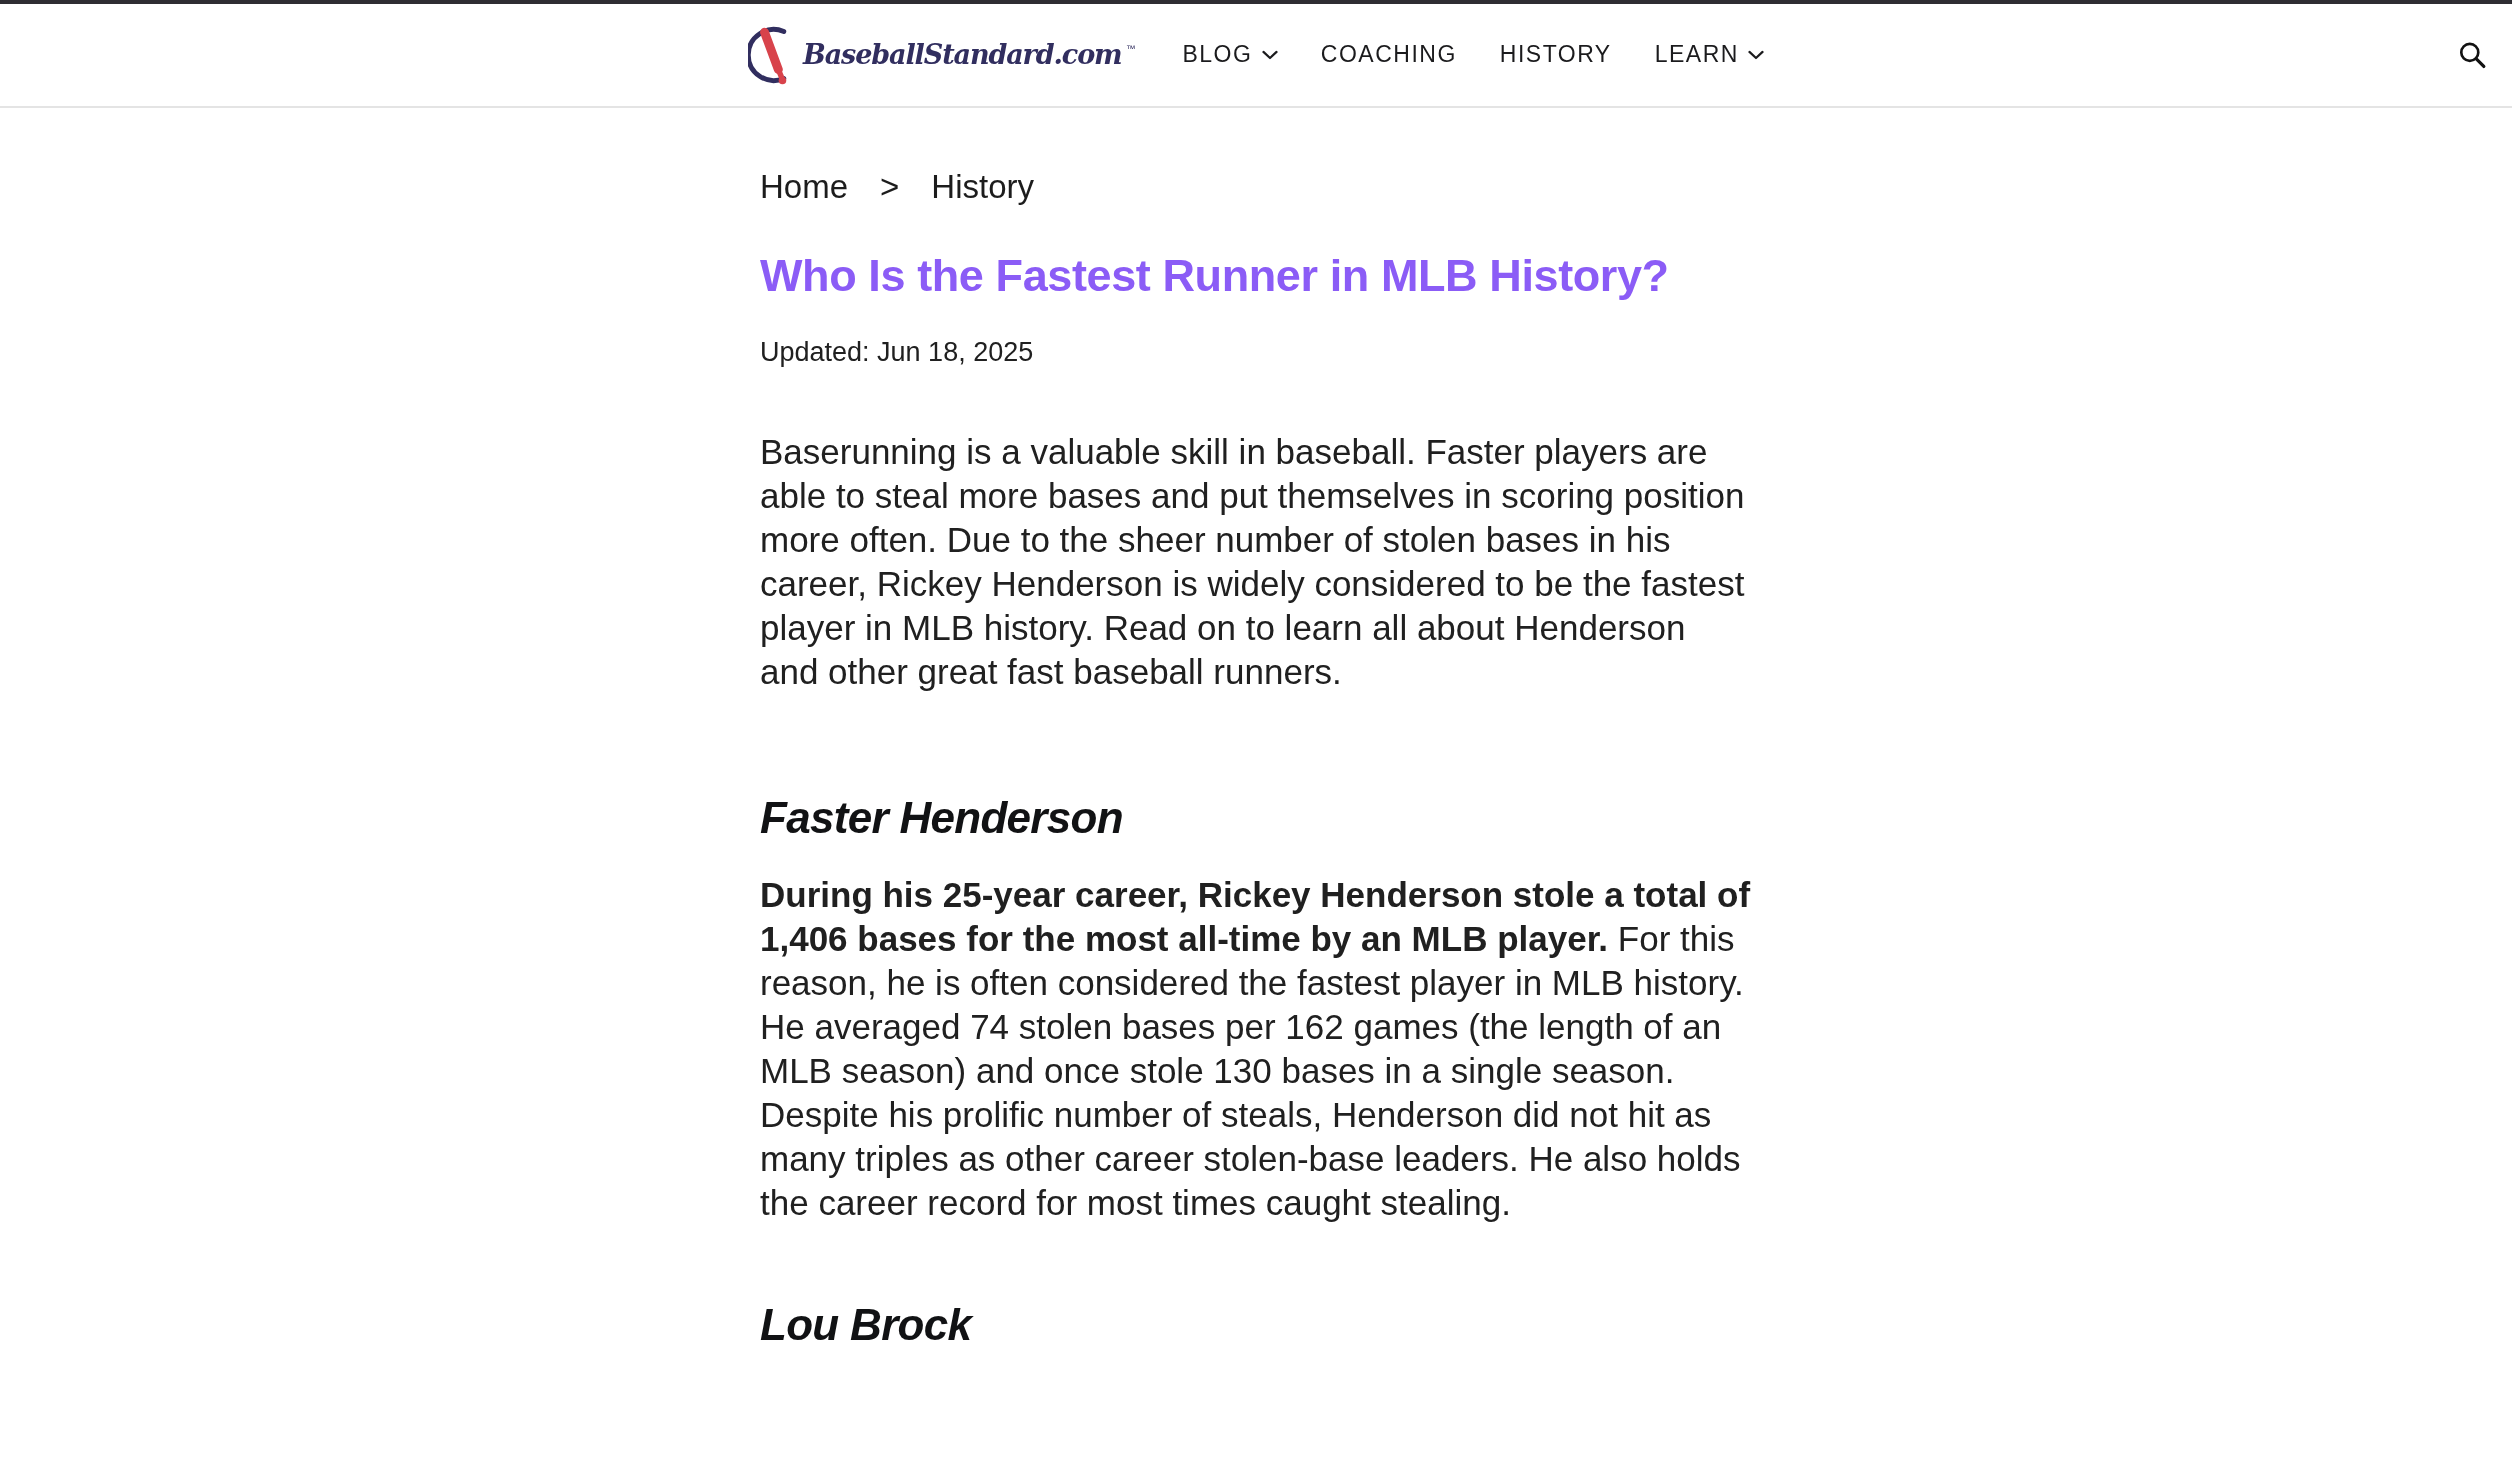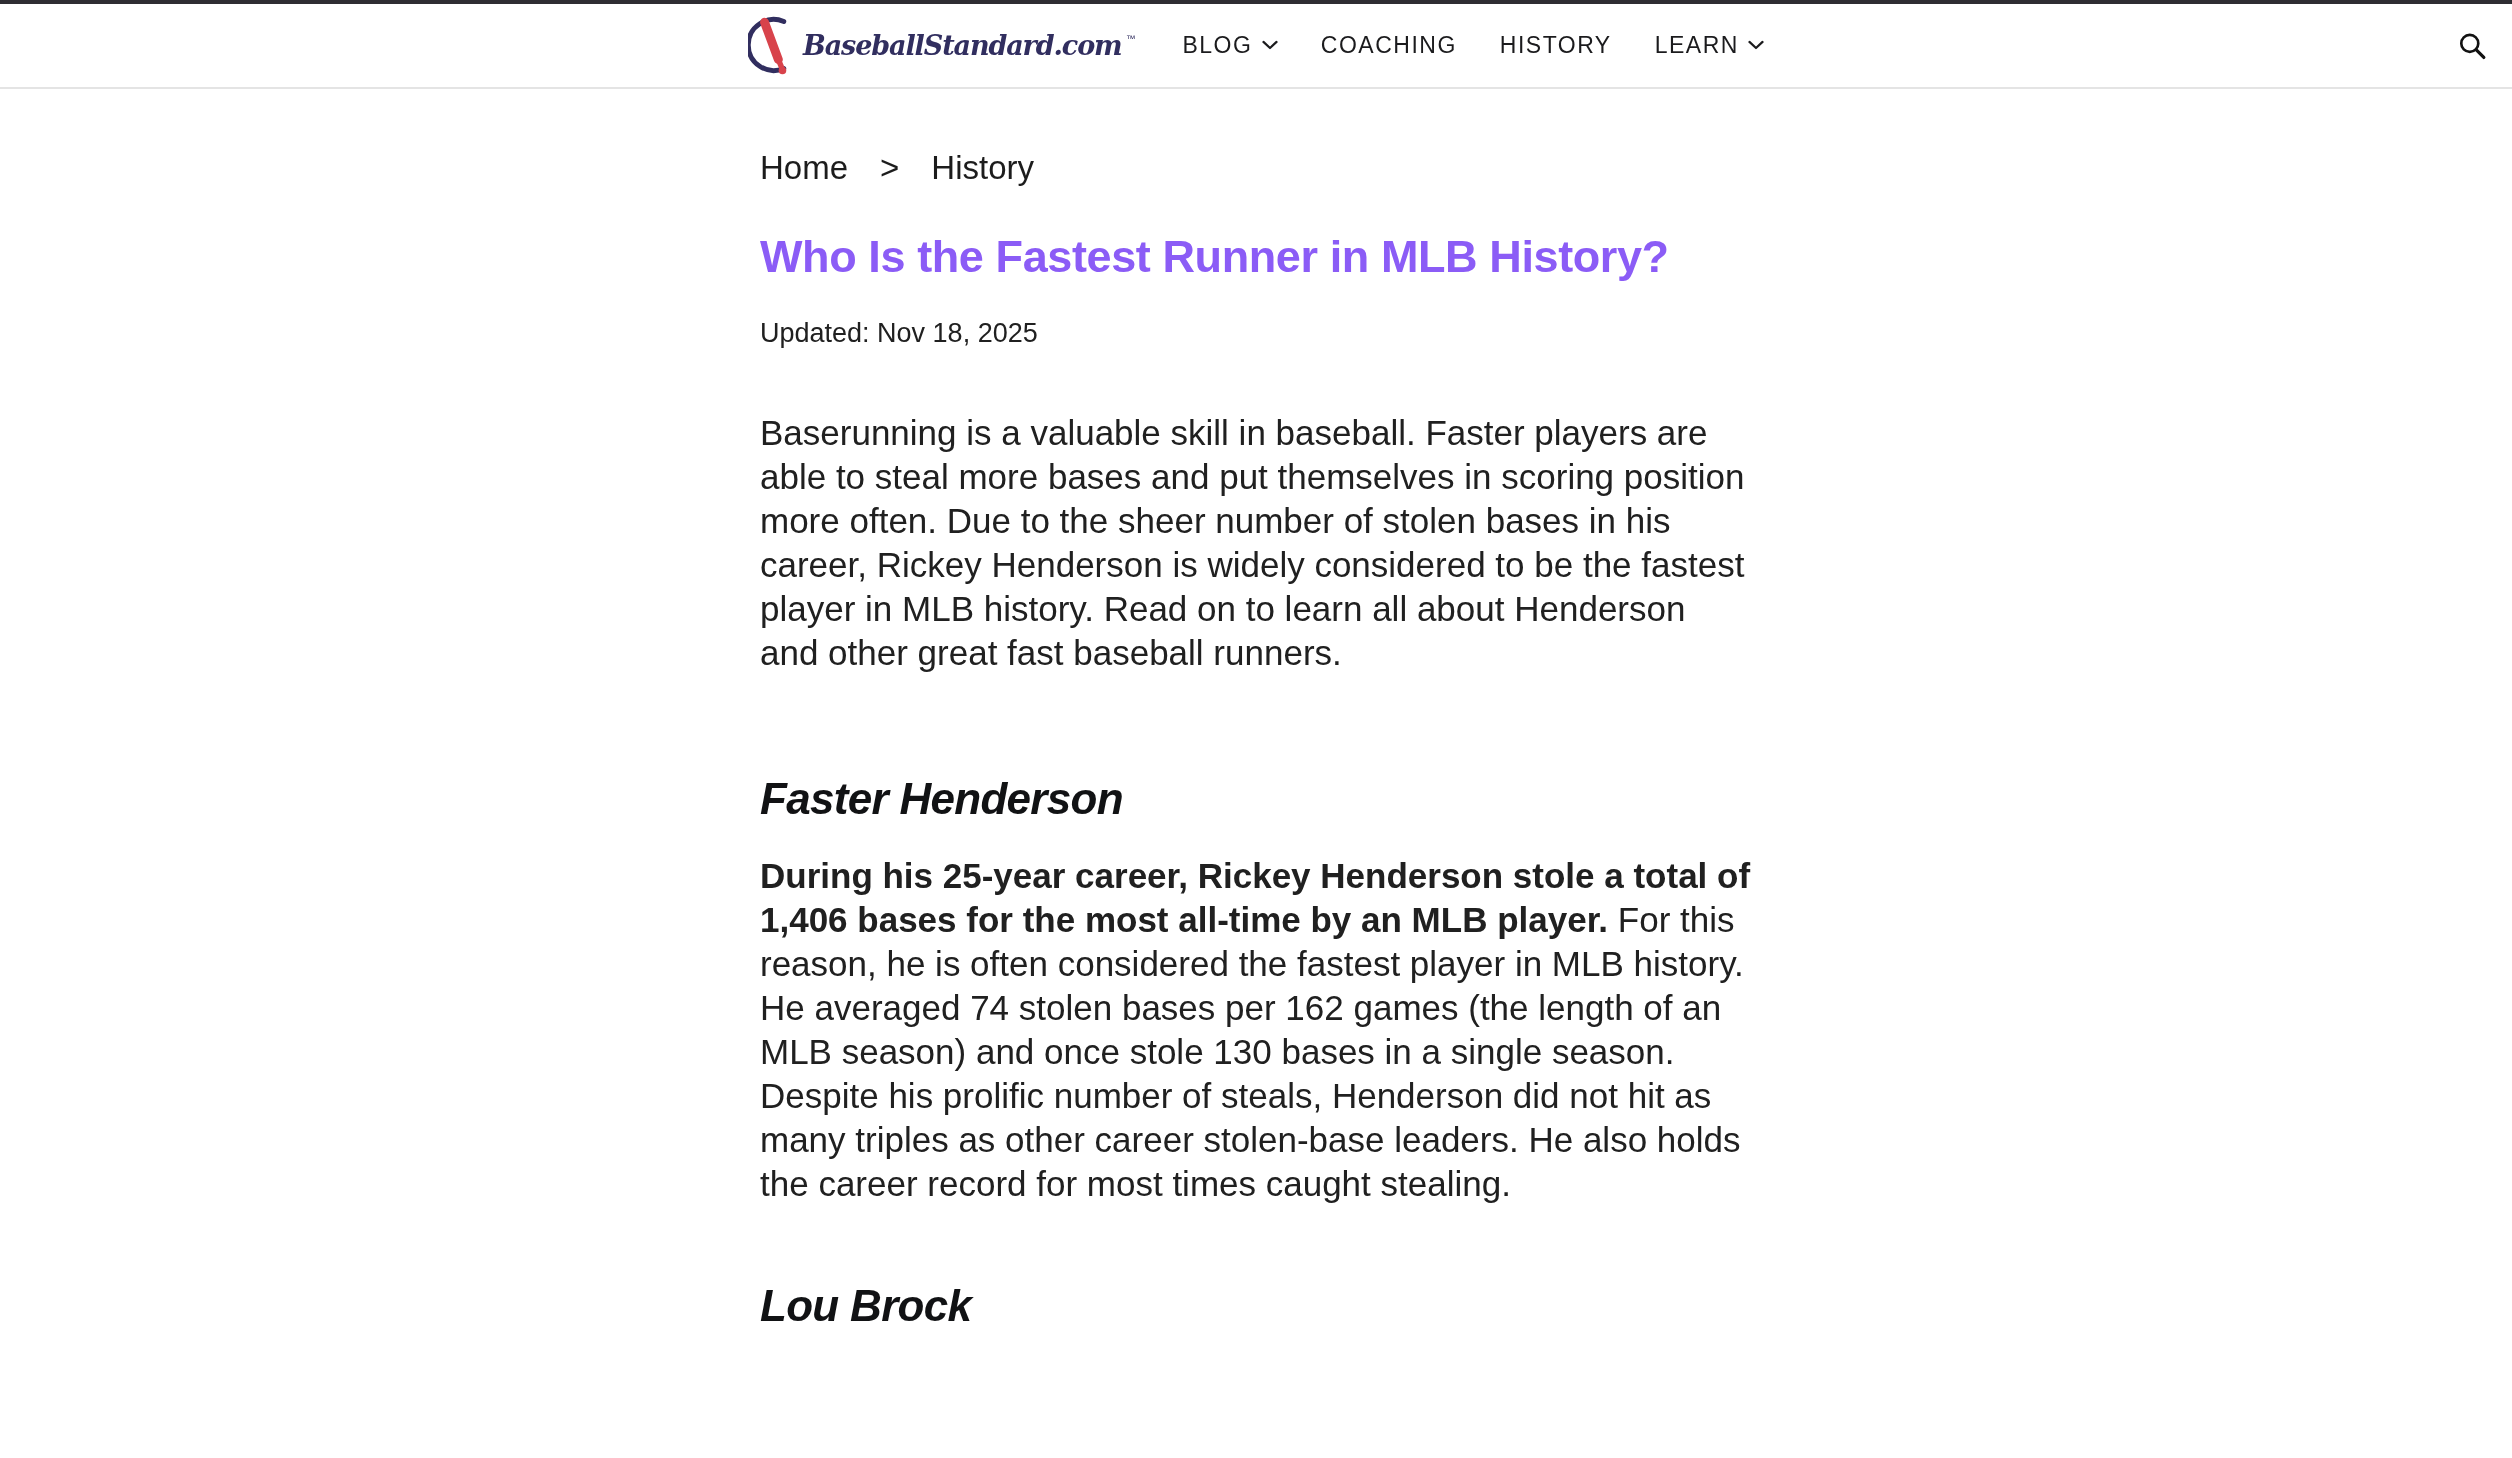--- a/index.html
+++ b/index.html
@@ -5,21 +5,21 @@
   * { box-sizing: border-box; }
   html, body { margin: 0; padding: 0; }
   body {
     width: 2512px; height: 1459px; overflow: hidden;
     background: #ffffff;
     font-family: "Liberation Sans", sans-serif;
     color: #202020;
   }
   .topbar { height: 3.7px; background: #2e2d32; }
   header {
-    position: relative; height: 85px; background: #fff;
+    position: relative; height: 104px; background: #fff;
     border-bottom: 2.2px solid #e4e4e4;
     display: flex; align-items: center; justify-content: center;
   }
   .header-group { display: flex; align-items: center; gap: 47px; }
   .logo { display: flex; align-items: center; gap: 4.4px; text-decoration: none; cursor: pointer; }
   .logo-text {
     font-family: "DejaVu Serif", serif; font-style: italic; font-weight: bold;
     font-size: 27px; color: #312e5f; letter-spacing: -1.1px; white-space: nowrap;
   }
   .logo-tm { font-size: 9.5px; color: #312e5f; align-self: flex-start; margin-top: 19px; }
@@ -109,21 +109,21 @@
 
 <main>
   <div class="breadcrumb">
     <a class="breadcrumb-link">Home</a>
     <span class="breadcrumb-sep">&gt;</span>
     <a class="breadcrumb-link">History</a>
   </div>
 
   <h1>Who Is the Fastest Runner in MLB History?</h1>
 
-  <div class="updated">Updated: Nov 18, 2025</div>
+  <div class="updated">Updated: Jun 18, 2025</div>
 
   <p class="intro">Baserunning is a valuable skill in baseball. Faster players are able to steal more bases and put themselves in scoring position more often. Due to the sheer number of stolen bases in his career, Rickey Henderson is widely considered to be the fastest player in MLB history. Read on to learn all about Henderson and other great fast baseball runners.</p>
 
   <h2>Faster Henderson</h2>
 
 
   <p class="follow-p"><strong>During his 25-year career, Rickey Henderson stole a total of 1,406 bases for the most all-time by an MLB player.</strong><span> For this reason, he is often considered the fastest player in MLB history. He averaged 74 stolen bases per 162 games (the length of an MLB season) and once stole 130 bases in a single season. Despite his prolific number of steals, Henderson did not hit as many triples as other career stolen-base leaders. He also holds the career record for most times caught stealing.</span></p>
 
   <h2 class="loubrock-heading">Lou Brock</h2>
 

